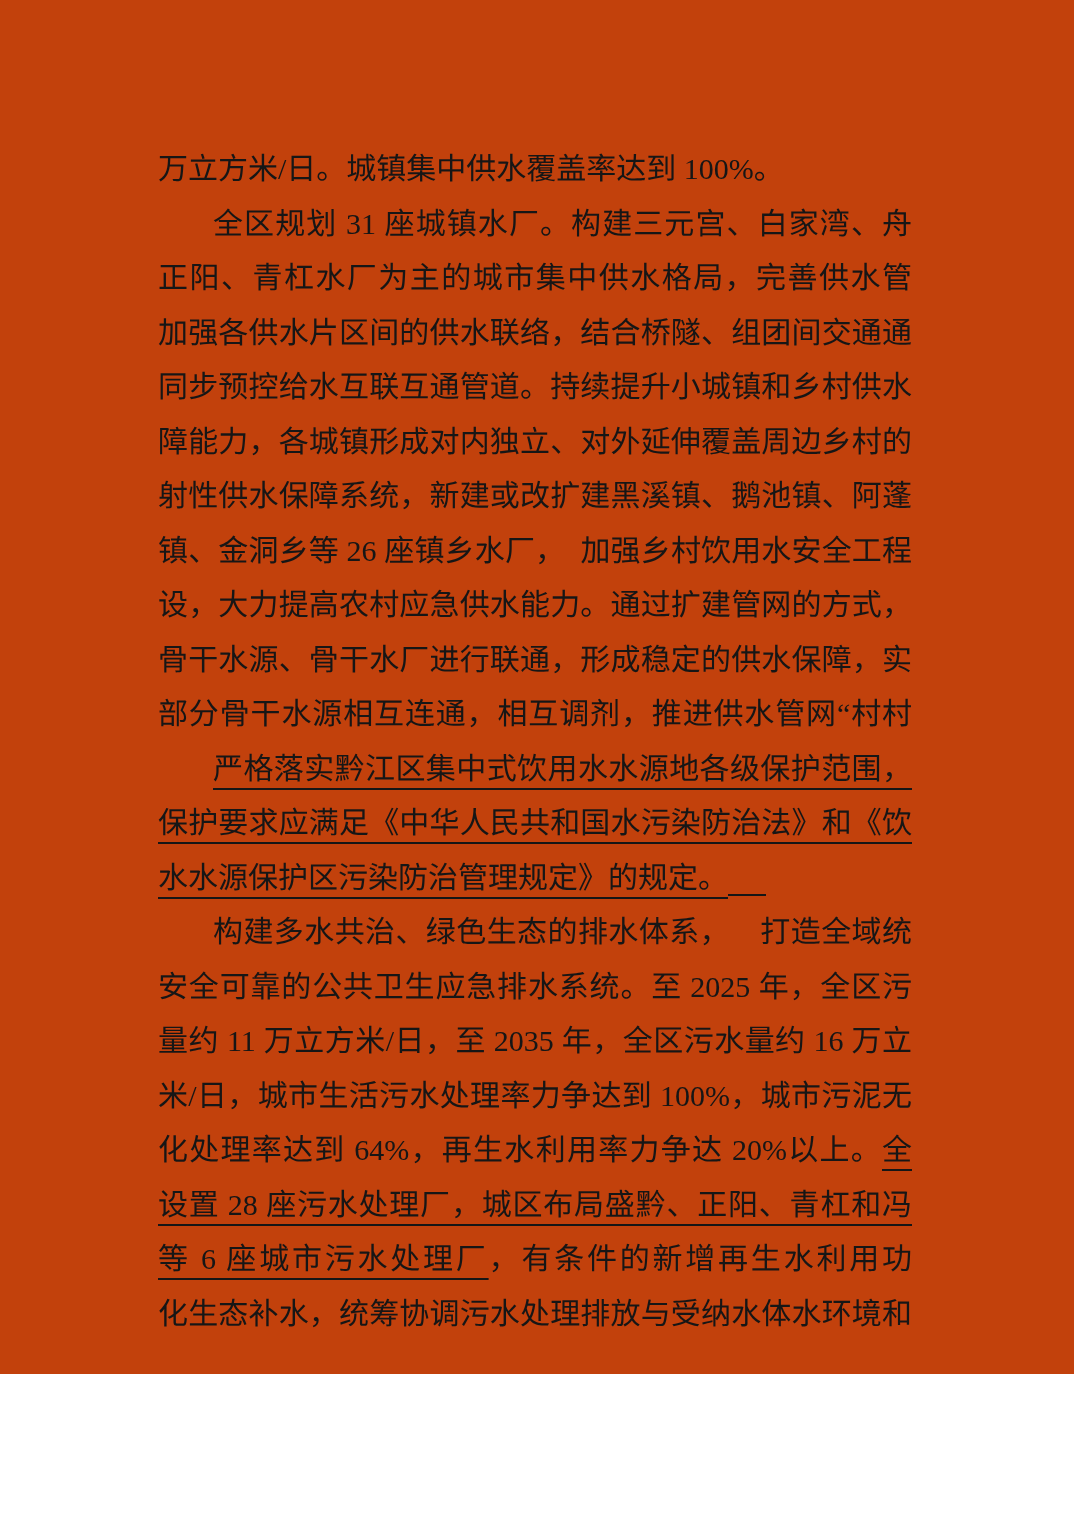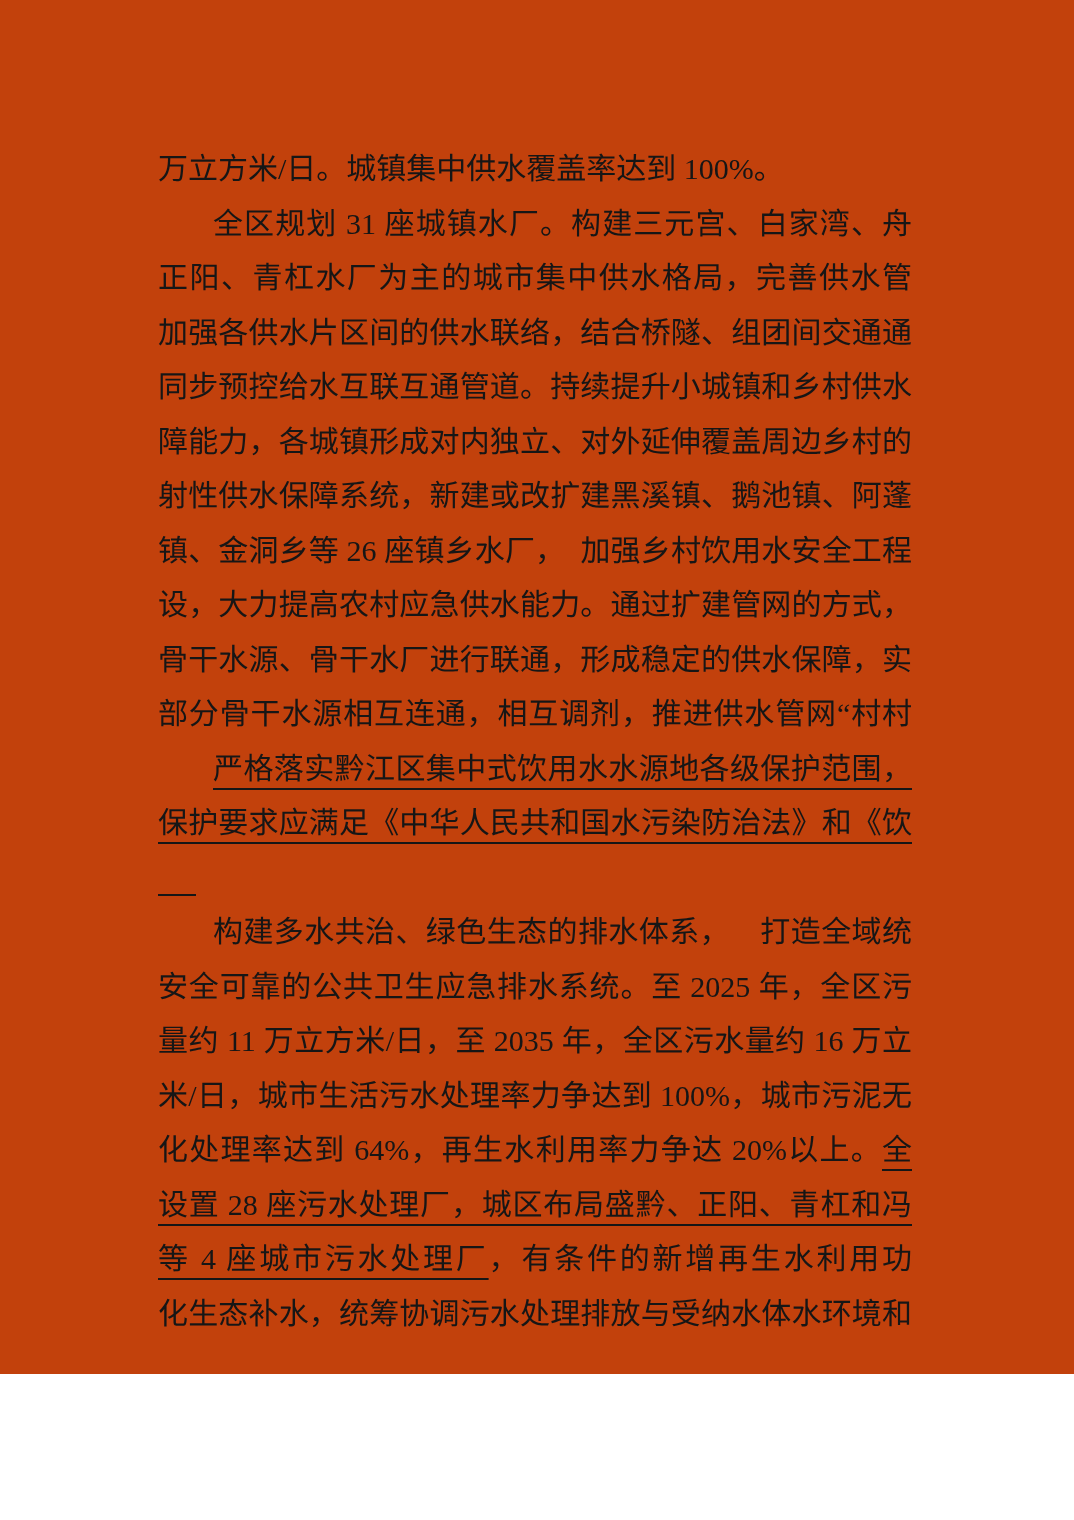--- a/index.html
+++ b/index.html
@@ -82,23 +82,23 @@
       <div class="line just"><span>加强各供水片区间的供水联络，结合桥隧、组团间交通通道</span></div>
       <div class="line just"><span>同步预控给水互联互通管道。持续提升小城镇和乡村供水保</span></div>
       <div class="line just"><span>障能力，各城镇形成对内独立、对外延伸覆盖周边乡村的放</span></div>
       <div class="line just"><span>射性供水保障系统，新建或改扩建黑溪镇、鹅池镇、阿蓬江</span></div>
       <div class="line just"><span>镇、金洞乡等 26 座镇乡水厂， 加强乡村饮用水安全工程建</span></div>
       <div class="line just"><span>设，大力提高农村应急供水能力。通过扩建管网的方式，将</span></div>
       <div class="line just"><span>骨干水源、骨干水厂进行联通，形成稳定的供水保障，实现</span></div>
       <div class="line just"><span>部分骨干水源相互连通，相互调剂，推进供水管网“村村通”。</span></div>
       <div class="line just indent"><span class="seg-u">严格落实黔江区集中式饮用水水源地各级保护范围，其</span></div>
       <div class="line just"><span class="seg-u">保护要求应满足《中华人民共和国水污染防治法》和《饮用</span></div>
-      <div class="line"><span class="trail-underline"></span></div>
+      <div class="line"><span class="seg-u">水水源保护区污染防治管理规定》的规定。</span><span class="trail-underline"></span></div>
       <div class="line just indent"><span>构建多水共治、绿色生态的排水体系， 打造全域统筹、</span></div>
       <div class="line just"><span>安全可靠的公共卫生应急排水系统。至 2025 年，全区污水</span></div>
       <div class="line just"><span>量约 11 万立方米/日，至 2035 年，全区污水量约 16 万立方</span></div>
       <div class="line just"><span>米/日，城市生活污水处理率力争达到 100%，城市污泥无害</span></div>
       <div class="line just"><span>化处理率达到 64%，再生水利用率力争达 20%以上。</span><span class="seg-u">全区</span></div>
       <div class="line just"><span class="seg-u">设置 28 座污水处理厂，城区布局盛黔、正阳、青杠和冯家</span></div>
-      <div class="line just"><span class="seg-u">等 4 座城市污水处理厂</span><span>，有条件的新增再生水利用功能， 强</span></div>
+      <div class="line just"><span class="seg-u">等 6 座城市污水处理厂</span><span>，有条件的新增再生水利用功能， 强</span></div>
       <div class="line just"><span>化生态补水，统筹协调污水处理排放与受纳水体水环境和城</span></div>
     </div>
 </div>
 
 </body></html>

